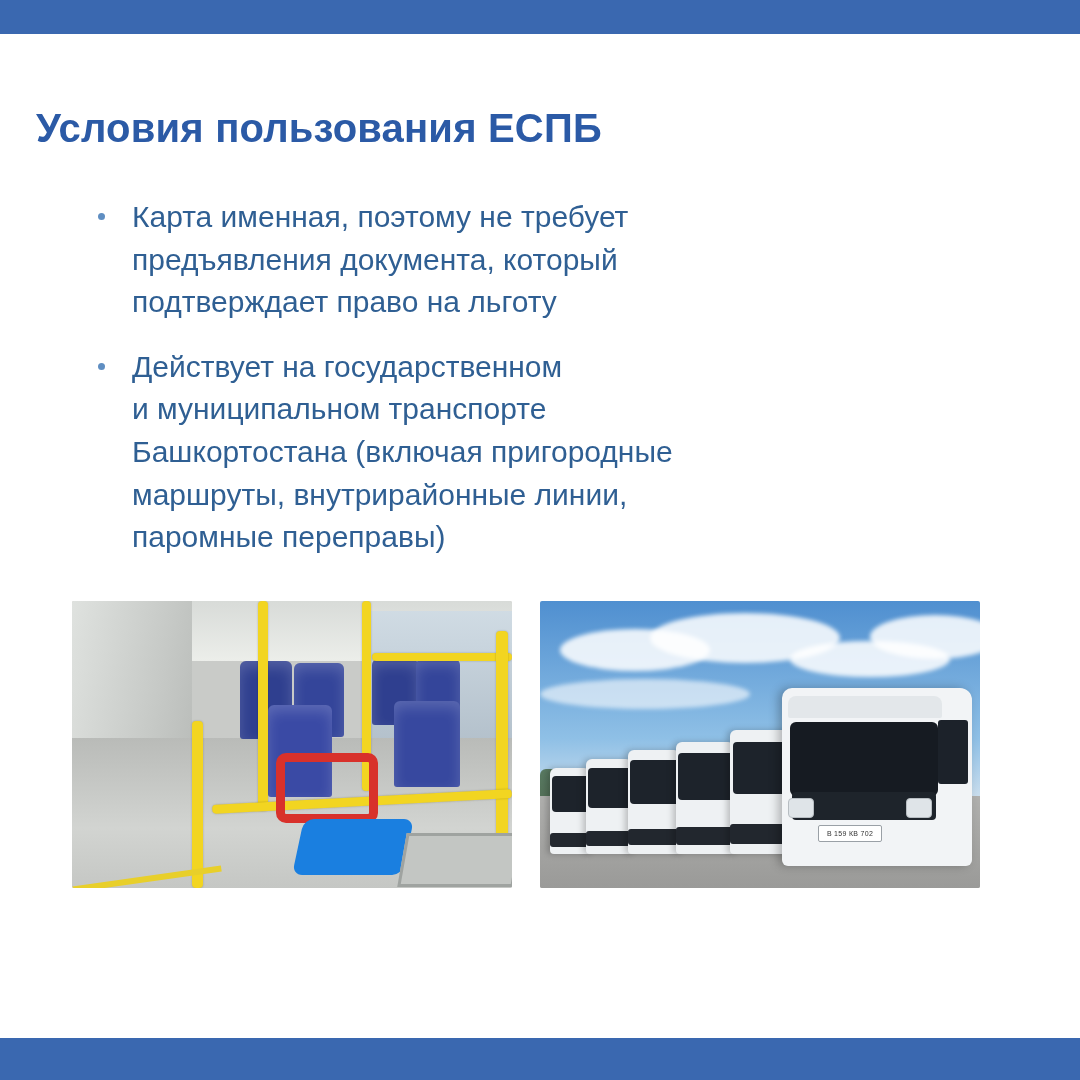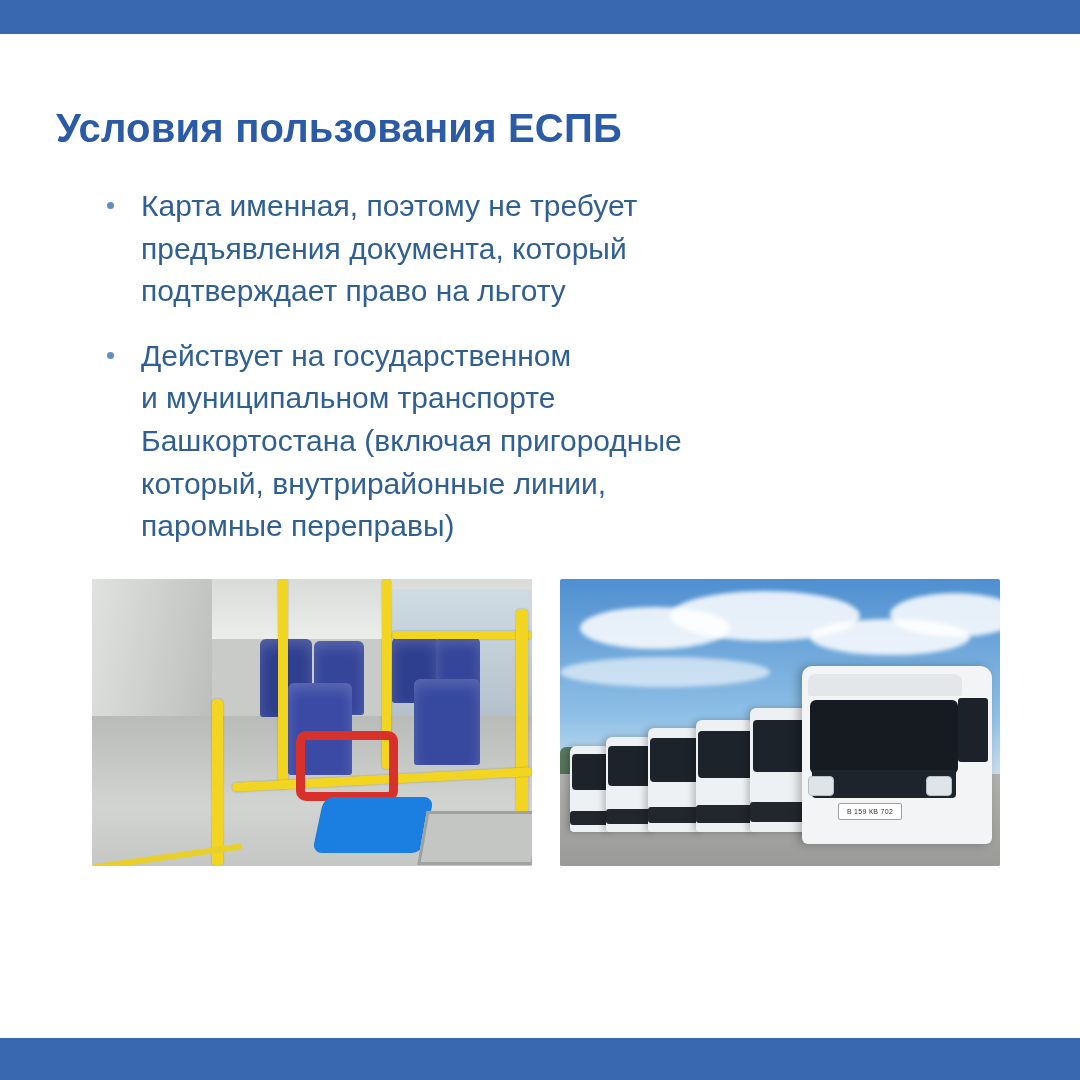--- a/index.html
+++ b/index.html
@@ -25,38 +25,38 @@
   .band {
     width: 100%;
     background: #3a68b0;
     flex: 0 0 auto;
   }
   .band-top { height: 34px; }
   .band-bottom { height: 42px; }
 
   .content {
     flex: 1 1 auto;
-    padding: 0 56px;
+    padding: 0 36px;
     box-sizing: border-box;
     position: relative;
   }
 
   .title {
     margin: 0;
     padding-top: 72px;
     font-size: 40px;
     font-weight: bold;
     color: #2b5aa6;
     letter-spacing: 0.2px;
     line-height: 1.1;
   }
 
   .bullets {
     list-style: none;
-    margin: 1px;
+    margin: 12px;
     padding: 34px 0 0 44px;
   }
   .bullet {
     position: relative;
     color: #2f5f93;
     font-size: 30px;
     line-height: 1.42;
     margin-bottom: 22px;
     padding-left: 40px;
   }
@@ -243,21 +243,21 @@
         <span class="dot"></span>
         <span class="txt">Карта именная, поэтому не требует
 предъявления документа, который
 подтверждает право на льготу</span>
       </li>
       <li class="bullet">
         <span class="dot"></span>
         <span class="txt">Действует на государственном
 и муниципальном транспорте
 Башкортостана (включая пригородные
-который, внутрирайонные линии,
+маршруты, внутрирайонные линии,
 паромные переправы)</span>
       </li>
     </ul>
 
     <div class="photos">
 
       <div class="photo p1">
         <div class="ceil"></div>
         <div class="windowR"></div>
         <div class="wallL"></div>

